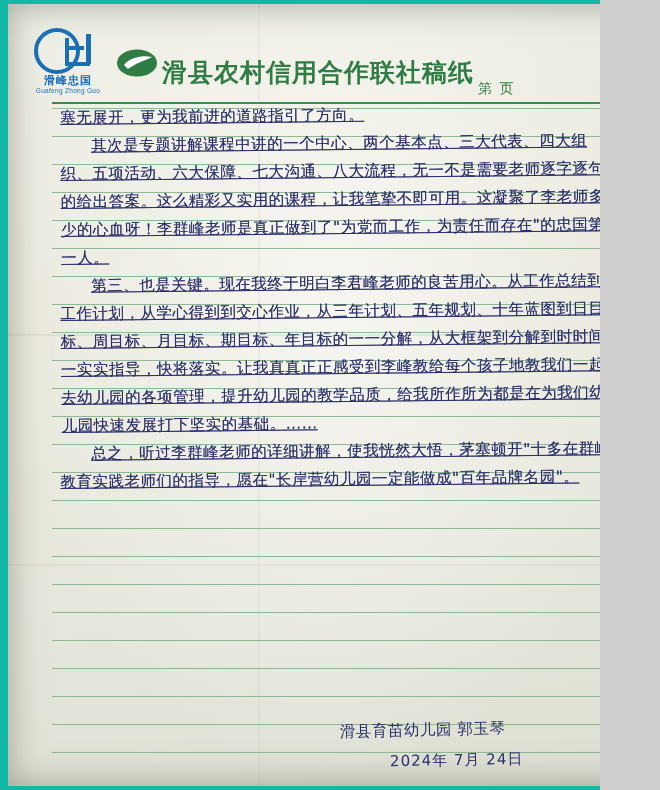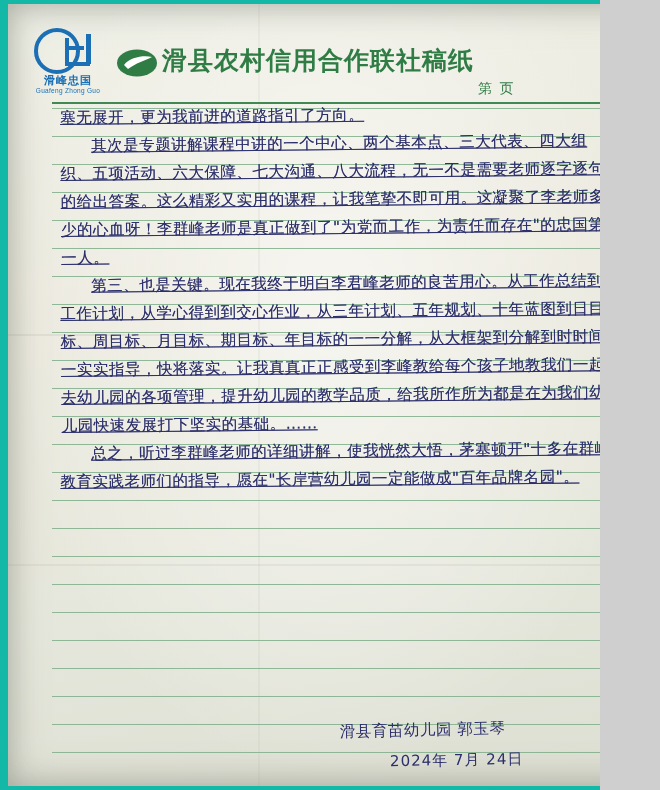--- a/index.html
+++ b/index.html
@@ -99,21 +99,21 @@
   .bank-emblem {
     position: absolute;
     left: 108px;
     top: 44px;
     width: 42px;
     height: 30px;
   }
   .bank-title {
     position: absolute;
     left: 154px;
-    top: 40px;
+    top: 52px;
     font-size: 25px;
     font-weight: bold;
     color: #2f7d45;
     letter-spacing: 1px;
     font-family: "DejaVu Sans", sans-serif;
     white-space: nowrap;
   }
   .page-no {
     position: absolute;
     left: 470px;

